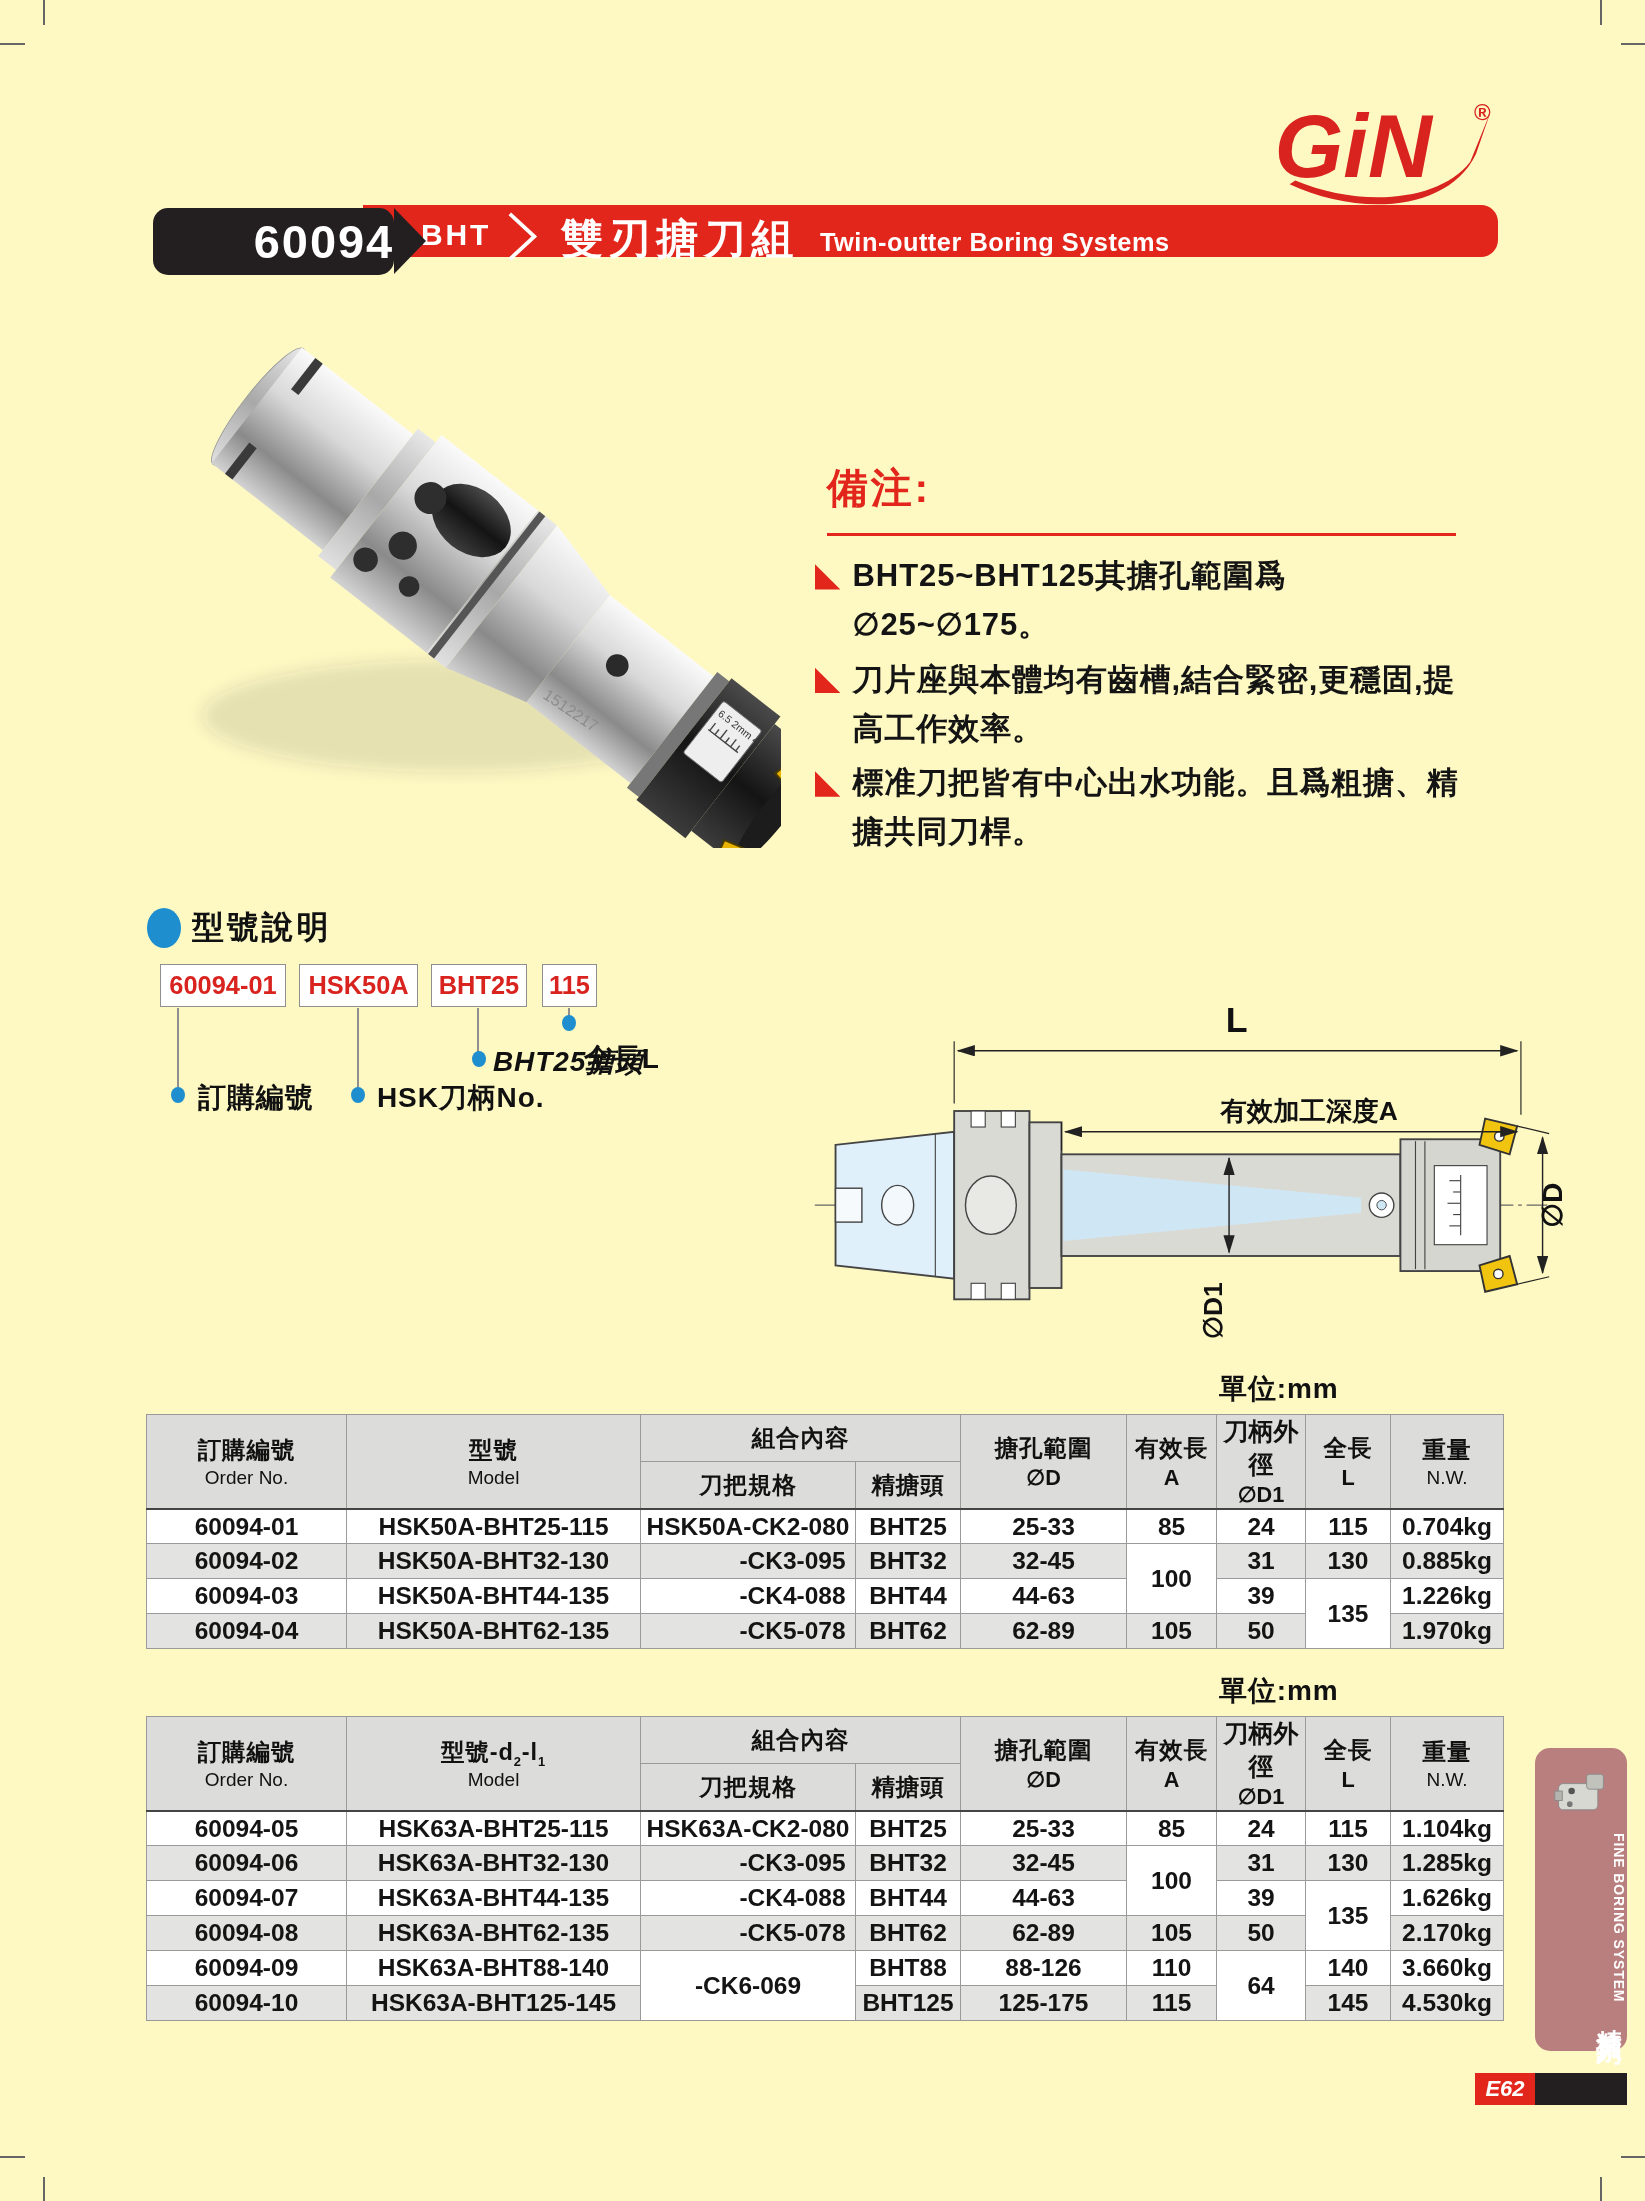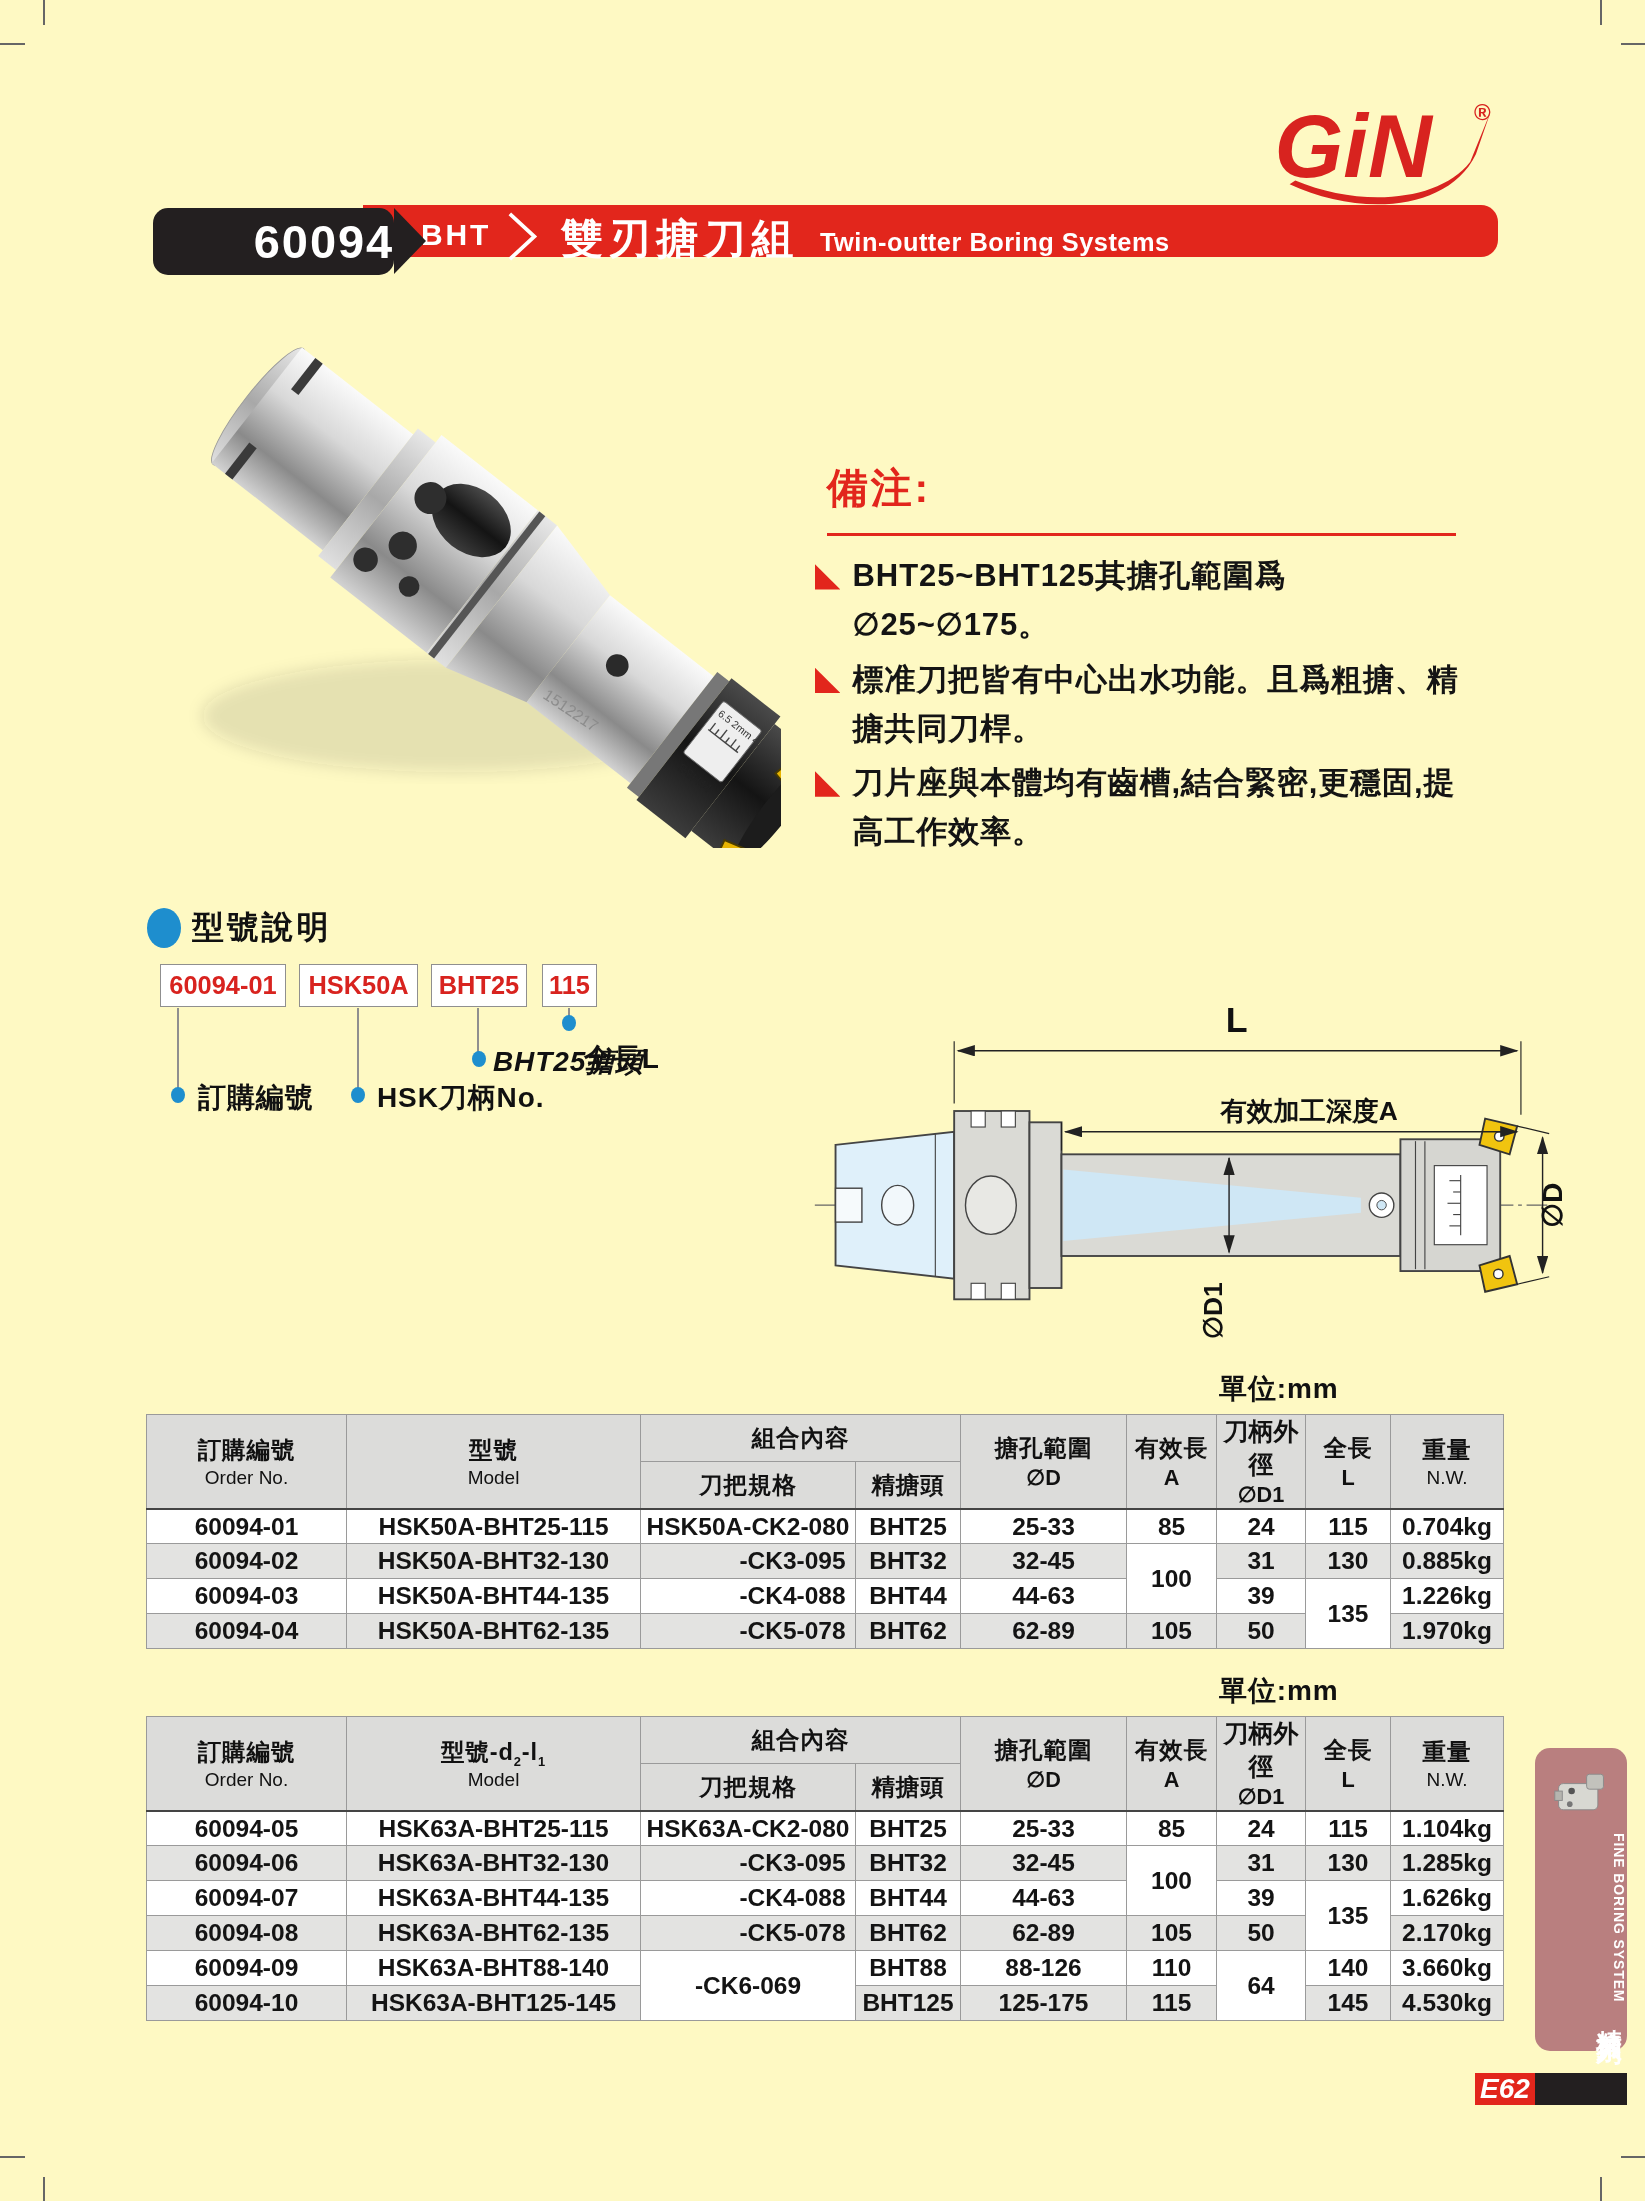--- a/index.html
+++ b/index.html
@@ -76,21 +76,21 @@
   .side-tab { position:absolute; left:1535px; top:1748px; width:92px; height:303px;
               background:#b97f7f; border-radius:15px; }
   .tab-icon { position:absolute; left:16px; top:15px; }
   .tab-text { position:absolute; left:0; top:81px; width:92px; height:198px;
               writing-mode:vertical-rl; display:flex; justify-content:center; gap:5.6px; color:#fff; }
   .tab-en { font-size:14px; font-weight:700; letter-spacing:0.9px; }
   .tab-zh { font-size:25.4px; font-weight:700; letter-spacing:3.8px; }
   
   .foot-red { position:absolute; left:1475px; top:2073px; width:60px; height:32px; background:#e2261c;
               display:flex; align-items:center; justify-content:center; }
-  .foot-red span { color:#fff; font-size:28px; font-weight:700; font-style:italic; }
+  .foot-red span { color:#fff; font-size:22px; font-weight:700; font-style:italic; }
   .foot-black { position:absolute; left:1535px; top:2073px; width:92px; height:32px; background:#231f20; }
 </style>
 </head>
 <body>
 
 <div class="page">
 
   <div class="crop" style="left:43px;top:0;width:1.9px;height:24.5px;"></div>
   <div class="crop" style="left:0;top:43px;width:24.5px;height:1.9px;"></div>
   <div class="crop" style="left:1600px;top:0;width:1.9px;height:24.5px;"></div>
@@ -185,27 +185,27 @@
 
   <div class="notes-title">備注:</div>
   <div class="notes-rule"></div>
   <div class="notes-list">
     <div class="note-item">
       <span class="tri"></span>
       <span class="note-text">BHT25~BHT125其搪孔範圍爲∅25~∅175。</span>
     </div>
     <div class="note-item">
       <span class="tri"></span>
-      <span class="note-text">標准刀把皆有中心出水功能。且爲粗搪、精
-搪共同刀桿。</span>
+      <span class="note-text">刀片座與本體均有齒槽,結合緊密,更穩固,提
+高工作效率。</span>
     </div>
     <div class="note-item">
       <span class="tri"></span>
-      <span class="note-text">刀片座與本體均有齒槽,結合緊密,更穩固,提
-高工作效率。</span>
+      <span class="note-text">標准刀把皆有中心出水功能。且爲粗搪、精
+搪共同刀桿。</span>
     </div>
   </div>
 
   <div class="legend-dot-big"></div>
   <div class="legend-title">型號說明</div>
 
   <div class="lg-box" style="left:160px;width:126px;">60094-01</div>
   <div class="lg-box" style="left:299px;width:119px;">HSK50A</div>
   <div class="lg-box" style="left:431px;width:96px;">BHT25</div>
   <div class="lg-box" style="left:542px;width:55px;">115</div>

